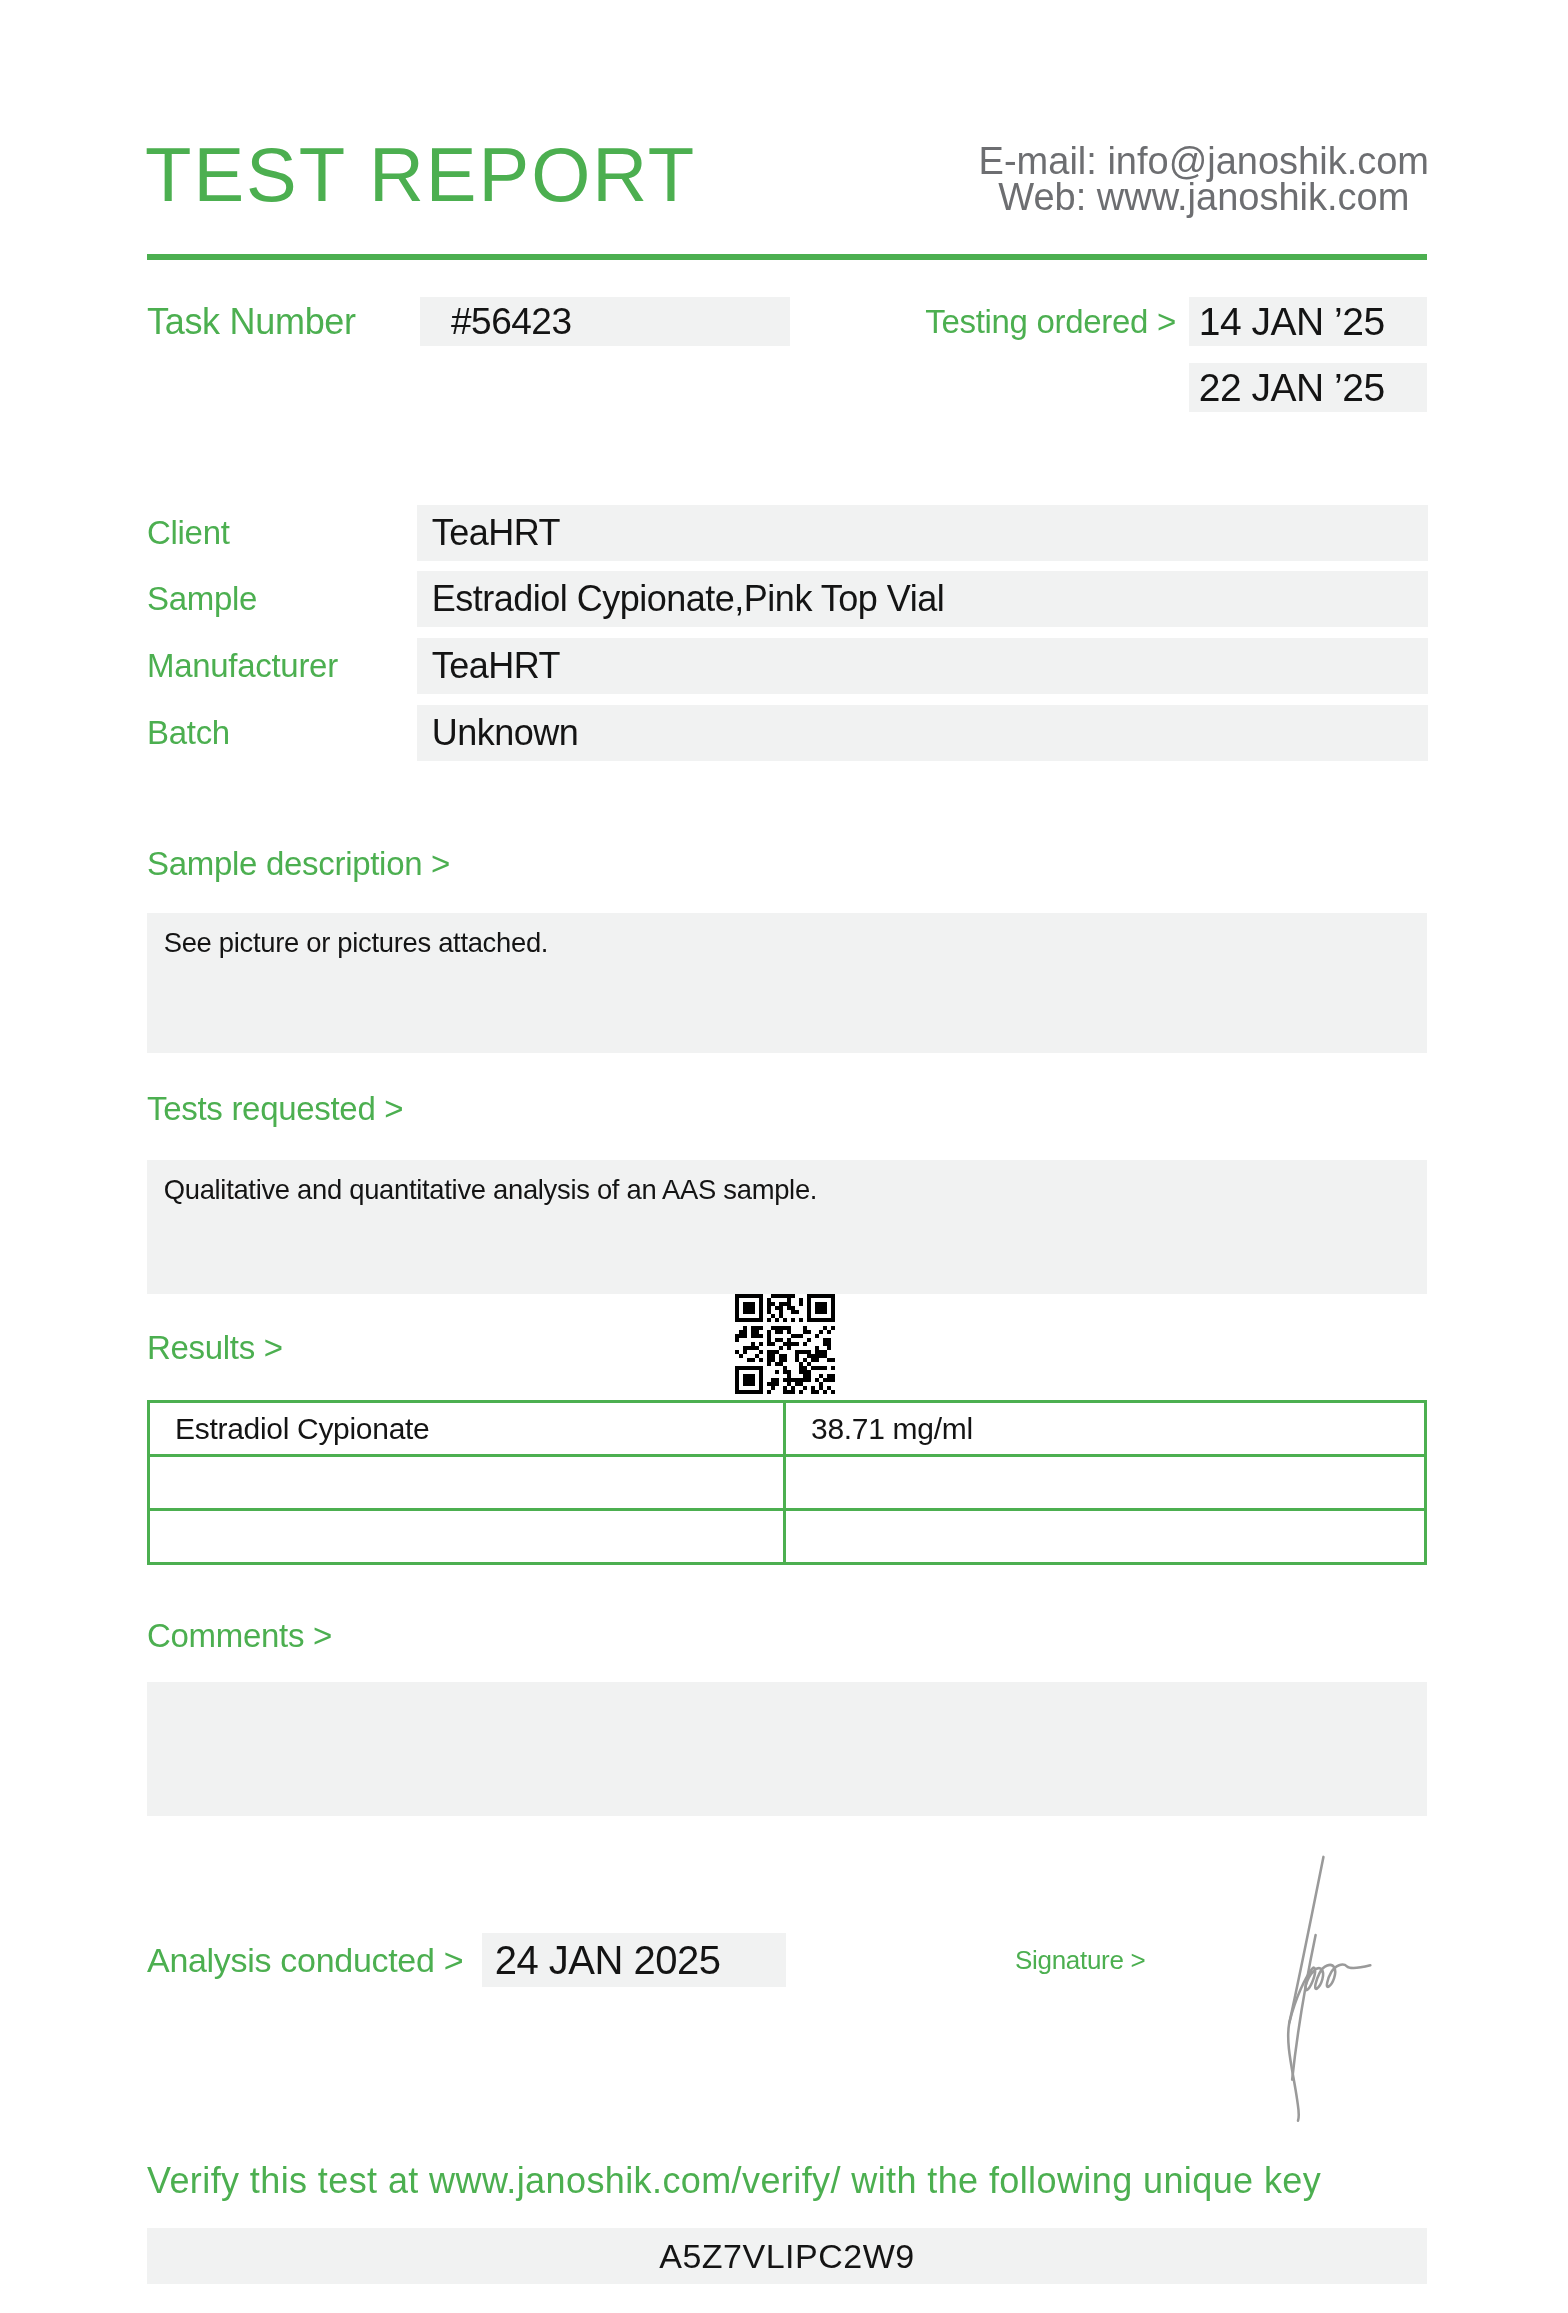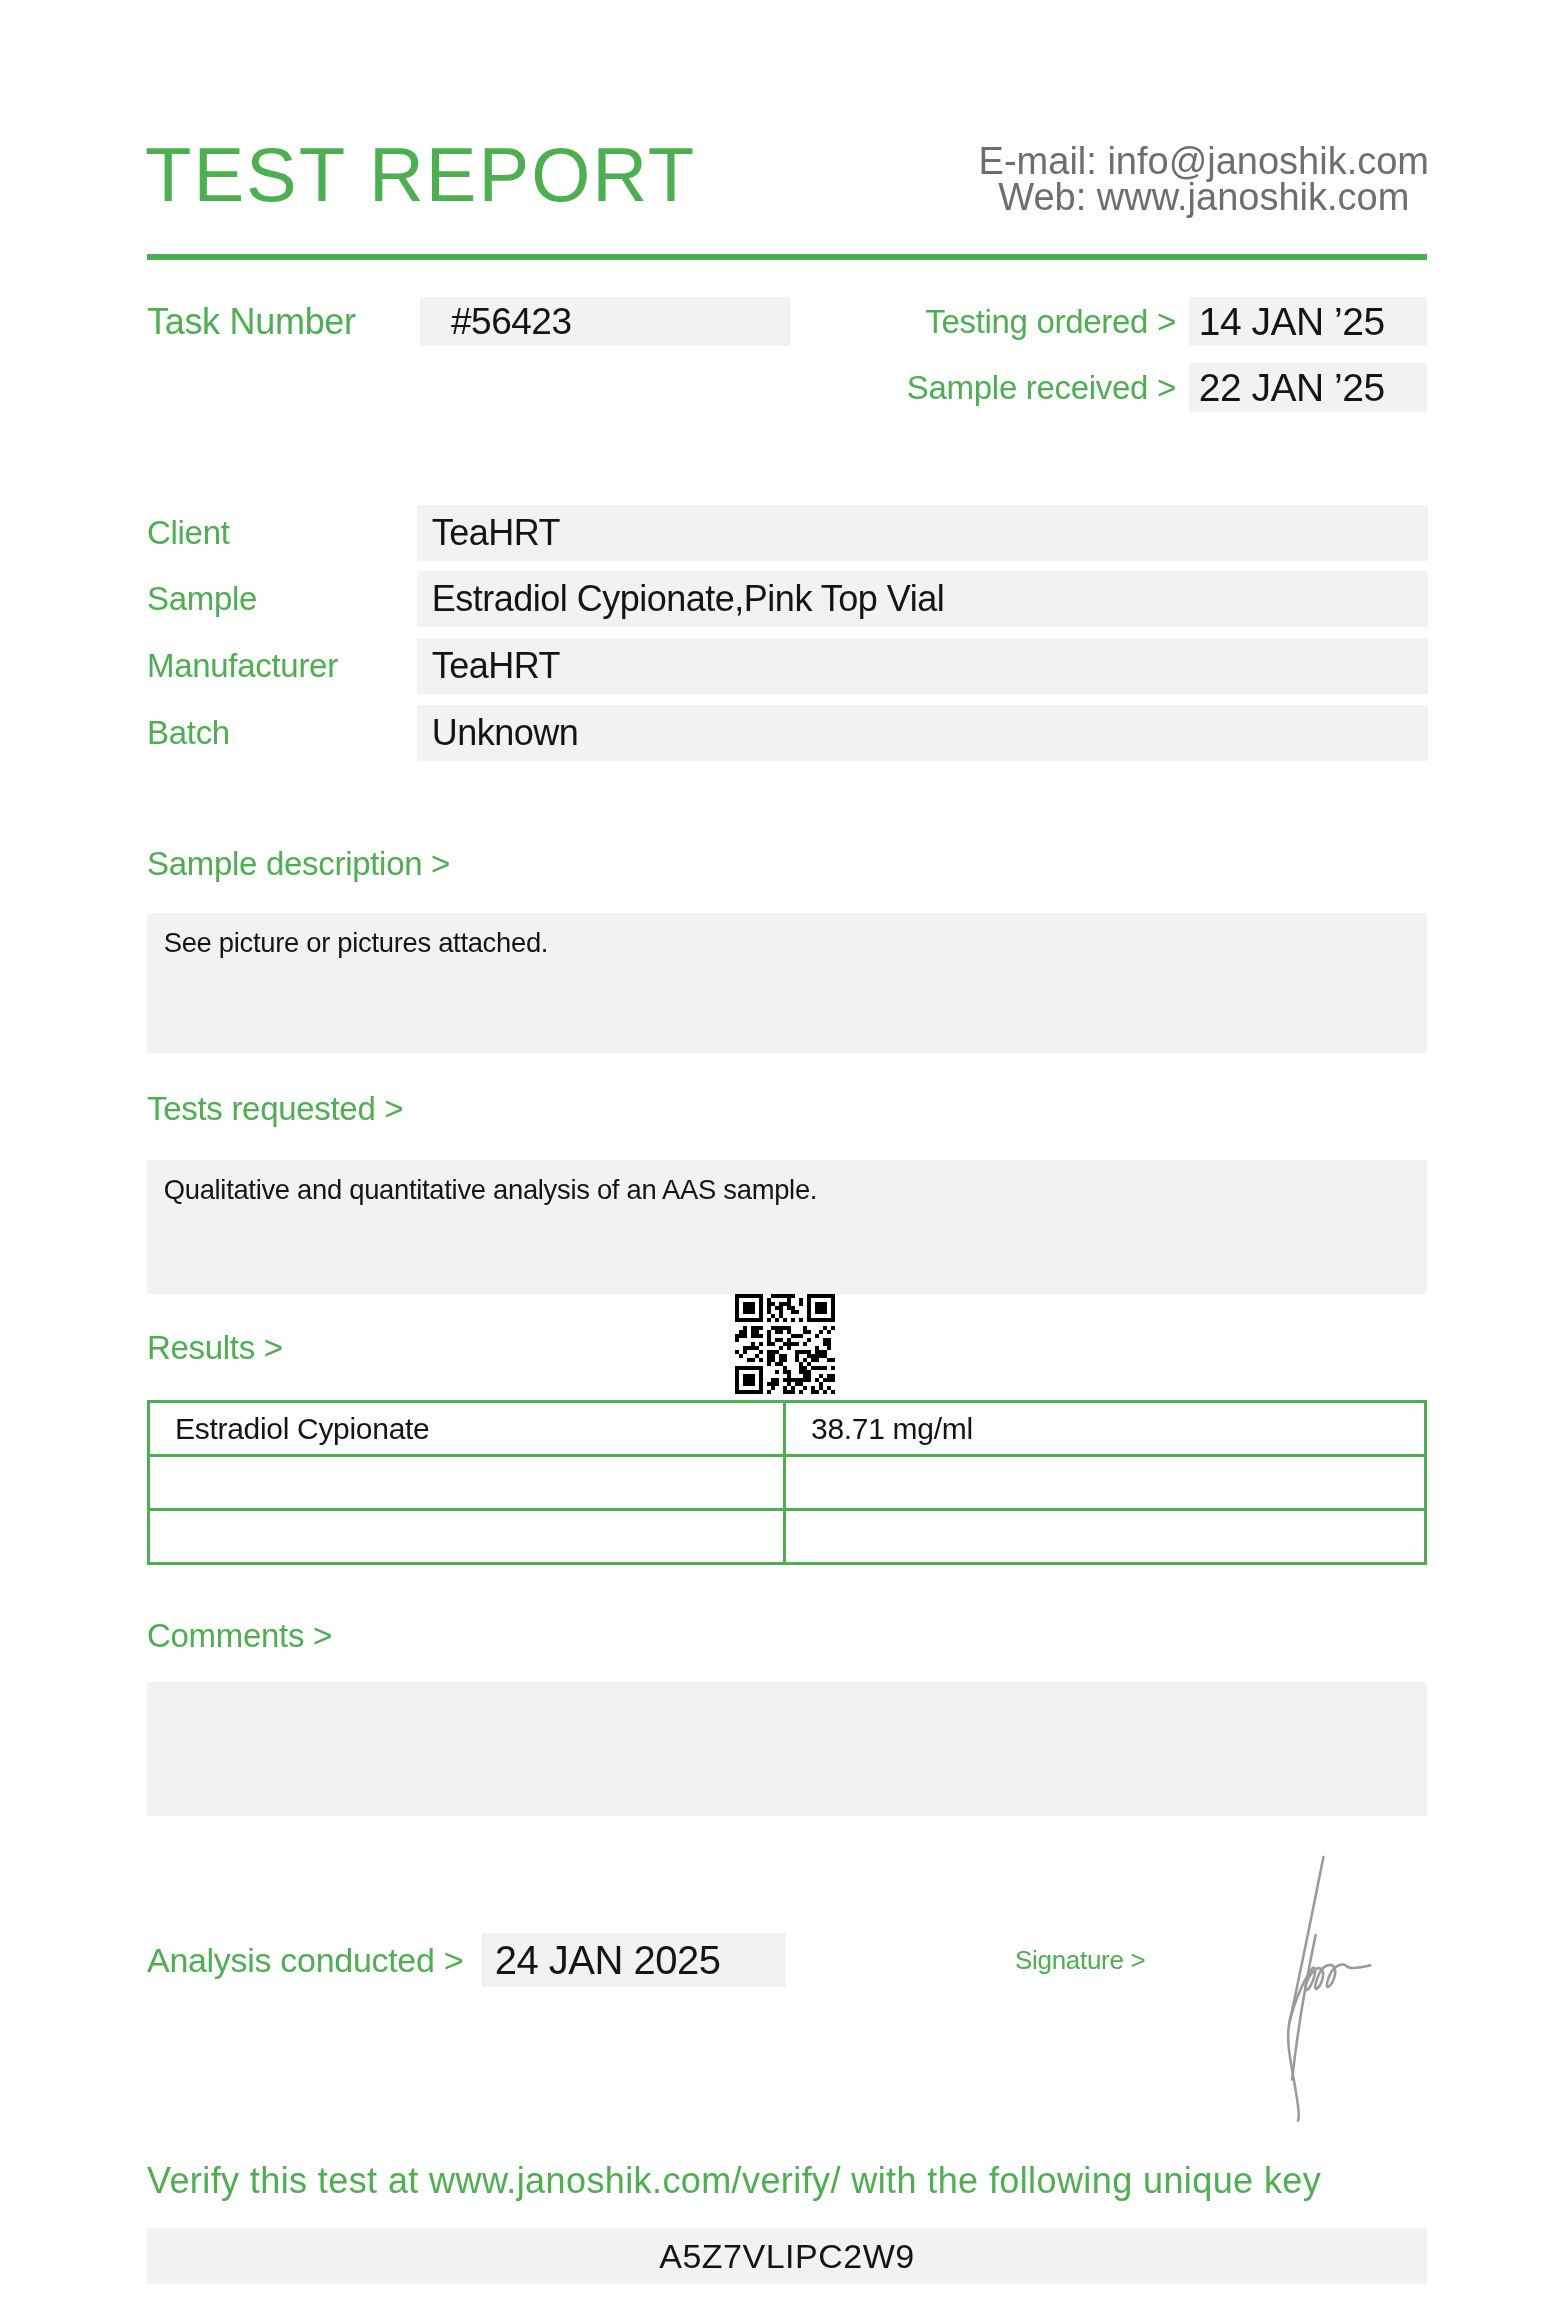--- a/index.html
+++ b/index.html
@@ -79,21 +79,20 @@
   </div>
 
   <div class="abs divider"></div>
 
   <div class="abs lbl task-label">Task Number</div>
   <div class="abs graybox task-box"><span class="val">#56423</span></div>
 
   <div class="abs lbl ordered-label">Testing ordered  &gt;</div>
   <div class="abs graybox ordered-box"><span class="val">14 JAN ’25</span></div>
 
-  <div class="abs lbl received-label">Sample received &gt;</div>
   <div class="abs graybox received-box"><span class="val">22 JAN ’25</span></div>
 
   <div class="abs lbl info-label" style="top:505px">Client</div>
   <div class="abs graybox info-box" style="top:505px"><span>TeaHRT</span></div>
 
   <div class="abs lbl info-label" style="top:571px">Sample</div>
   <div class="abs graybox info-box" style="top:571px"><span>Estradiol Cypionate,Pink Top Vial</span></div>
 
   <div class="abs lbl info-label" style="top:638px">Manufacturer</div>
   <div class="abs graybox info-box" style="top:638px"><span>TeaHRT</span></div>

